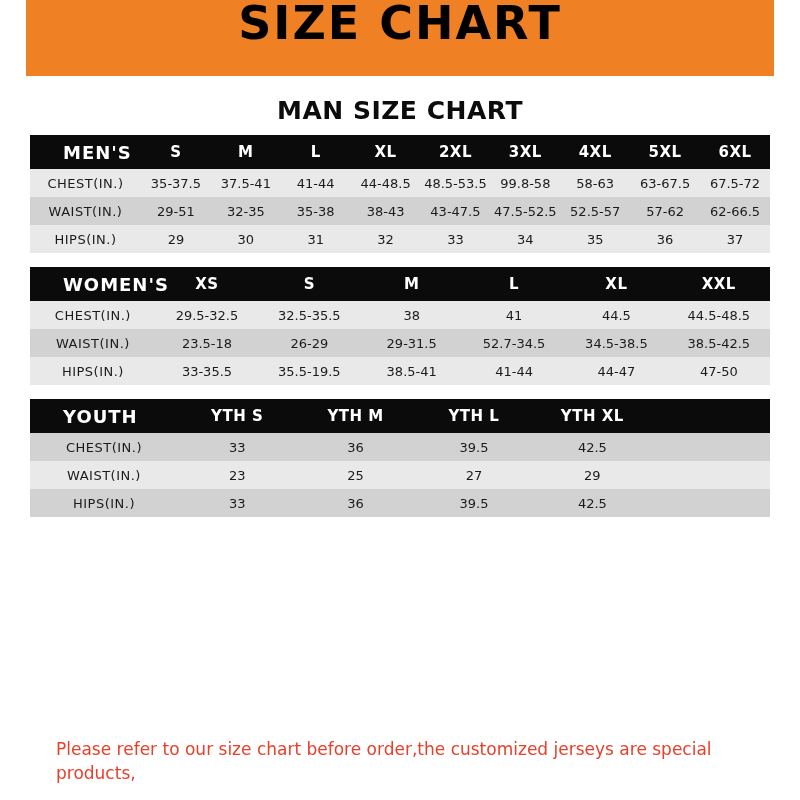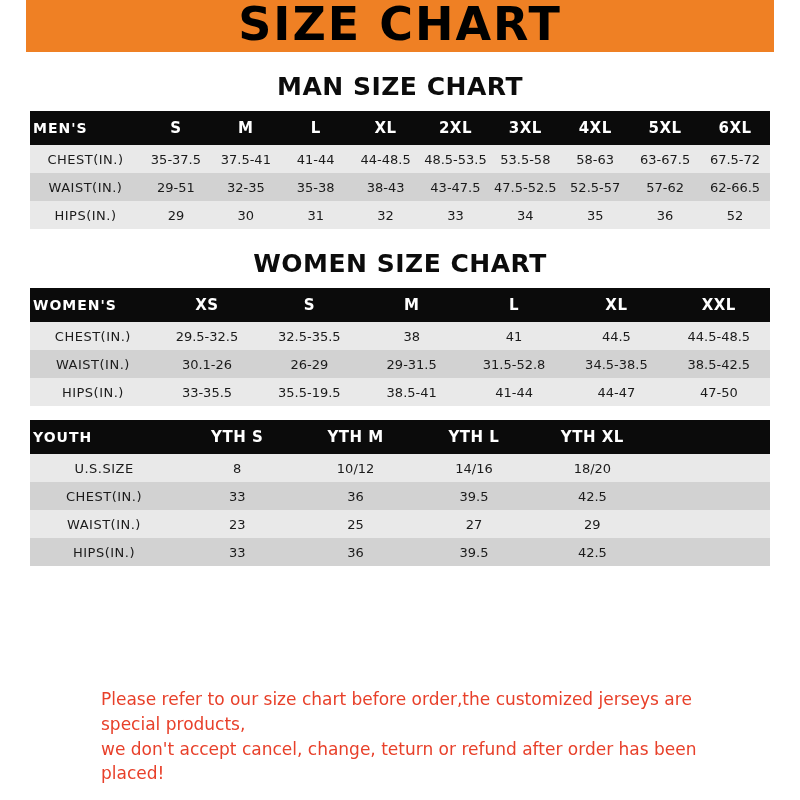--- a/index.html
+++ b/index.html
@@ -14,25 +14,24 @@
   .page {
     width: 800px;
     height: 800px;
     position: relative;
     background: #fff;
     display: flex;
     flex-direction: column;
   }
   
   .header {
-    height: 52px;
+    height: 76px;
     background: #ef8024;
     position: relative;
     display: flex;
-    align-items: center;
     justify-content: center;
     flex: none;
   }
   .header::before,
   .header::after {
     content: "";
     position: absolute;
     top: 0;
     bottom: 0;
     width: 26px;
@@ -88,22 +87,22 @@
   table.chart thead th {
     background: #0b0b0b;
     color: #ffffff;
     font-weight: bold;
     font-size: 15px;
     height: 34px;
     letter-spacing: 0.5px;
   }
   table.chart thead th.rowlabel {
     text-align: left;
-    padding-left: 3px;
-    font-size: 14px;
+    padding-left: 33px;
+    font-size: 18px;
     letter-spacing: 1px;
     margin-left: 37px;
   }
   table.chart tbody tr.odd td { background: #e9e9e9; }
   table.chart tbody tr.even td { background: #d2d2d2; }
   table.chart tbody td.rowlabel {
     font-weight: normal;
     letter-spacing: 0.5px;
     font-size: 13px;
   }
@@ -114,21 +113,21 @@
 
   
   .note {
     margin-top: auto;
     padding: 12px 26px 14px 26px;
     color: #e8402a;
     font-size: 17px;
     line-height: 1.45;
     font-family: "DejaVu Sans", sans-serif;
   }
-  .note span { display: block; margin-left: 45px; }
+  .note span { display: block; }
 </style>
 </head>
 <body>
 
 <div class="page">
 
   <div class="header">
     <div class="header-title">SIZE CHART</div>
   </div>
 
@@ -164,21 +163,21 @@
           </tr>
         </thead>
         <tbody>
           <tr class="odd">
             <td class="rowlabel">CHEST(IN.)</td>
             <td>35-37.5</td>
             <td>37.5-41</td>
             <td>41-44</td>
             <td>44-48.5</td>
             <td>48.5-53.5</td>
-            <td>53.5-58</td>
+            <td>99.8-58</td>
             <td>58-63</td>
             <td>63-67.5</td>
             <td>67.5-72</td>
           </tr>
           <tr class="even">
             <td class="rowlabel">WAIST(IN.)</td>
             <td>29-51</td>
             <td>32-35</td>
             <td>35-38</td>
             <td>38-43</td>
@@ -191,28 +190,27 @@
           <tr class="odd">
             <td class="rowlabel">HIPS(IN.)</td>
             <td>29</td>
             <td>30</td>
             <td>31</td>
             <td>32</td>
             <td>33</td>
             <td>34</td>
             <td>35</td>
             <td>36</td>
-            <td>52</td>
+            <td>37</td>
           </tr>
         </tbody>
       </table>
     </div>
 
     <div class="section">
-      <div class="section-title">WOMEN SIZE CHART</div>
       <table class="chart women">
         <colgroup>
           <col class="c0">
             <col>
             <col>
             <col>
             <col>
             <col>
             <col>
         </colgroup>
@@ -232,24 +230,24 @@
             <td class="rowlabel">CHEST(IN.)</td>
             <td>29.5-32.5</td>
             <td>32.5-35.5</td>
             <td>38</td>
             <td>41</td>
             <td>44.5</td>
             <td>44.5-48.5</td>
           </tr>
           <tr class="even">
             <td class="rowlabel">WAIST(IN.)</td>
-            <td>30.1-26</td>
+            <td>23.5-18</td>
             <td>26-29</td>
             <td>29-31.5</td>
-            <td>31.5-52.8</td>
+            <td>52.7-34.5</td>
             <td>34.5-38.5</td>
             <td>38.5-42.5</td>
           </tr>
           <tr class="odd">
             <td class="rowlabel">HIPS(IN.)</td>
             <td>33-35.5</td>
             <td>35.5-19.5</td>
             <td>38.5-41</td>
             <td>41-44</td>
             <td>44-47</td>
@@ -273,28 +271,20 @@
           <tr>
             <th class="rowlabel">YOUTH</th>
             <th>YTH S</th>
             <th>YTH M</th>
             <th>YTH L</th>
             <th>YTH XL</th>
             <th></th>
           </tr>
         </thead>
         <tbody>
-          <tr class="odd">
-            <td class="rowlabel">U.S.SIZE</td>
-            <td>8</td>
-            <td>10/12</td>
-            <td>14/16</td>
-            <td>18/20</td>
-            <td></td>
-          </tr>
           <tr class="even">
             <td class="rowlabel">CHEST(IN.)</td>
             <td>33</td>
             <td>36</td>
             <td>39.5</td>
             <td>42.5</td>
             <td></td>
           </tr>
           <tr class="odd">
             <td class="rowlabel">WAIST(IN.)</td>
@@ -311,17 +301,16 @@
             <td>39.5</td>
             <td>42.5</td>
             <td></td>
           </tr>
         </tbody>
       </table>
     </div>
 
     <div class="note">
       <span>Please refer to our size chart before order,the customized jerseys are special products,</span>
-      <span>we don't accept cancel, change, teturn or refund after order has been placed!</span>
     </div>
 
   </div>
 </div>
 
 </body></html>

